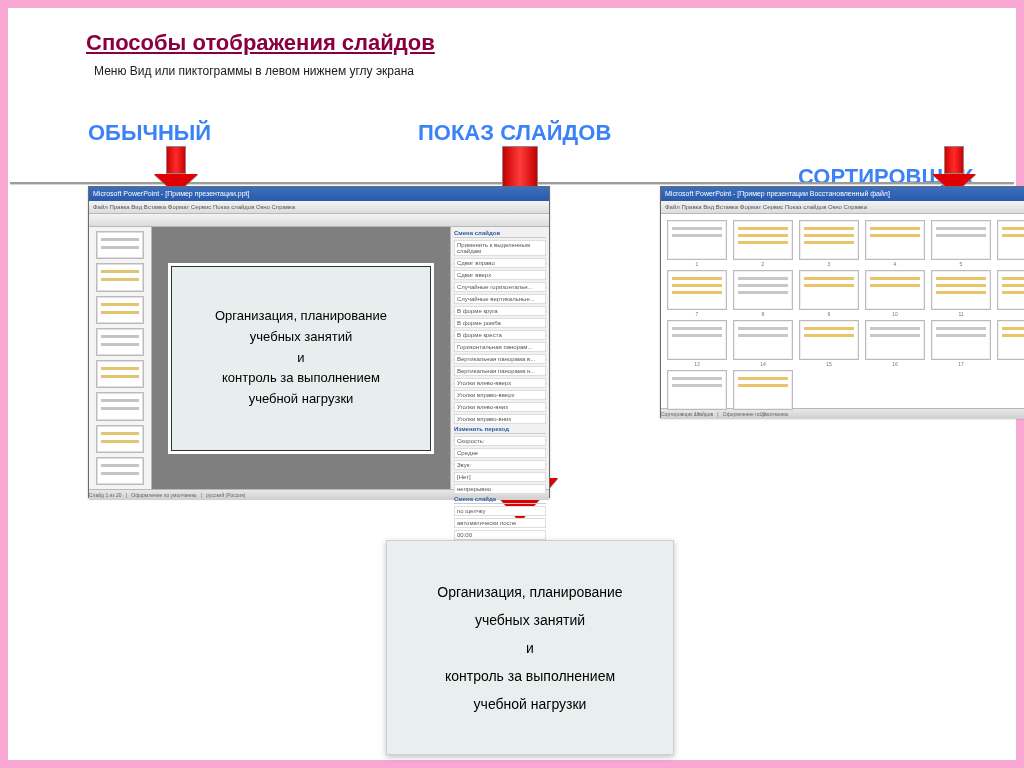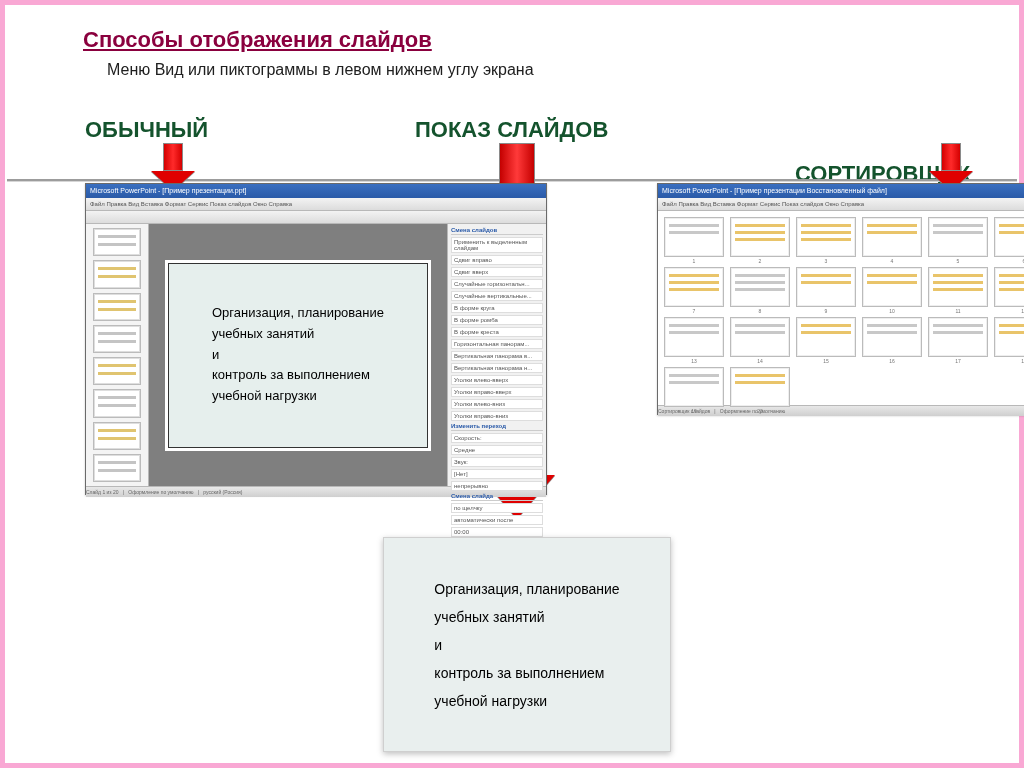--- a/index.html
+++ b/index.html
@@ -9,49 +9,48 @@
     height: 768px;
     font-family: Arial, Helvetica, sans-serif;
     background: #ffffff;
     overflow: hidden;
   }
   .page {
     position: relative;
     width: 1024px;
     height: 768px;
     background: #ffffff;
-    border: 5px solid #f9a8d4;
+    border: 8px solid #f9a8d4;
     box-sizing: border-box;
   }
 
   .title {
     position: absolute;
     left: 78px;
     top: 22px;
     font-size: 22px;
     font-weight: bold;
     color: #8a003e;
     text-decoration: underline;
   }
 
   .subtitle {
     position: absolute;
     left: 86px;
     top: 56px;
-    font-size: 16px;
+    font-size: 12px;
     color: #202020;
-    margin-left: 16px;
   }
 
   .col-label {
     position: absolute;
     top: 112px;
     font-size: 22px;
     font-weight: bold;
-    color: #14532d;
+    color: #3b82f6;
   }
   .col-label.c1 { left: 80px; }
   .col-label.c2 { left: 410px; }
   .col-label.c3 { left: 790px; margin-top: 44px; }
 
   .hrule {
     position: absolute;
     left: 2px;
     right: 2px;
     top: 174px;
@@ -188,21 +187,21 @@
     border: 1px solid #333;
     box-shadow: 0 0 0 3px #fff;
     display: flex;
     align-items: center;
     justify-content: center;
     padding: 10px 14px;
     box-sizing: border-box;
   }
   .slide-text {
     font-size: 13px;
-    text-align: left;
+    text-align: center;
     line-height: 1.6;
     color: #000;
   }
   .ppt-taskpane {
     width: 92px;
     background: #f1f1f1;
     border-left: 1px solid #b8b8b8;
     font-size: 6px;
     padding: 3px;
     display:flex;

